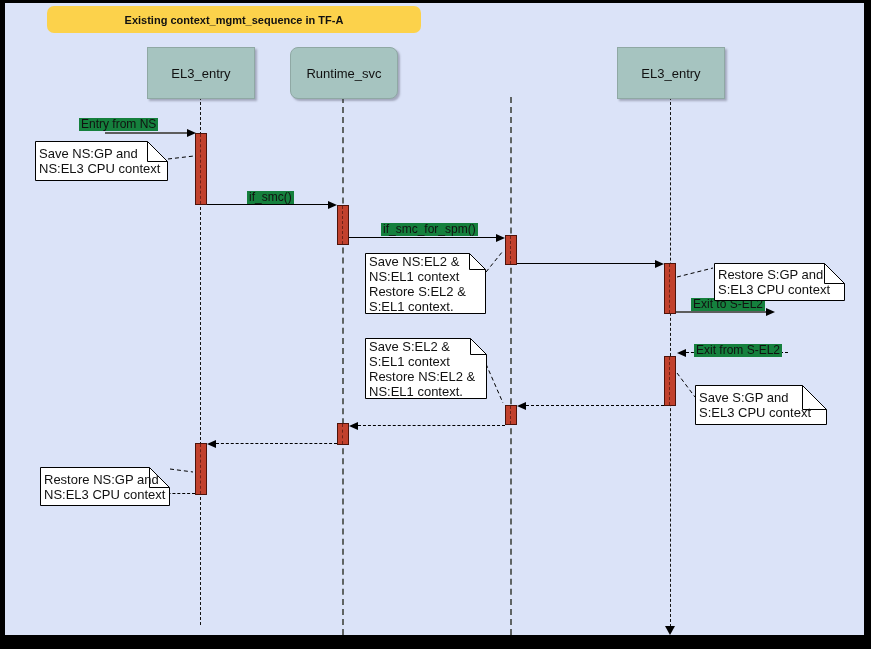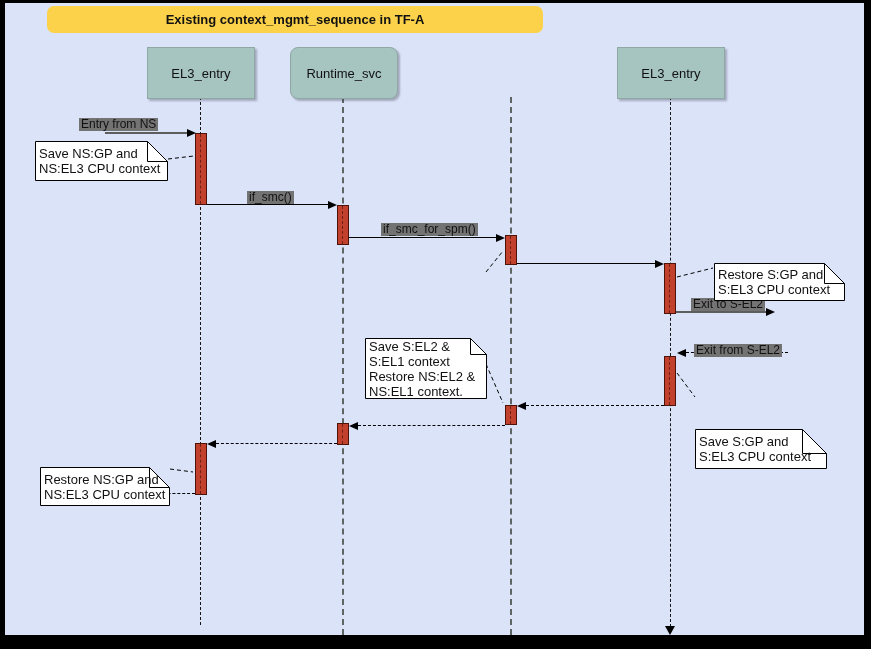--- a/index.html
+++ b/index.html
@@ -1,23 +1,23 @@
 <!DOCTYPE html>
 <html><head>
 <meta charset="utf-8">
 <style>
   html,body{margin:0;padding:0;background:#000;}
   body{font-family:"Liberation Sans", sans-serif;}
   #stage{position:relative;width:871px;height:649px;background:#000;overflow:hidden;}
   #canvas{position:absolute;left:5px;top:3px;width:859px;height:632px;background:#dbe3f8;}
 
   
-  .title-box{position:absolute;left:47px;top:6px;width:496px;height:27px;background:#fcd24b;
+  .title-box{position:absolute;left:47px;top:6px;width:374px;height:27px;background:#fcd24b;
     border-radius:7px;display:flex;align-items:center;justify-content:center;
-    font-size:13px;font-weight:bold;color:#111;}
+    font-size:11px;font-weight:bold;color:#111;}
 
   
   .head{position:absolute;top:47px;width:106px;height:50px;background:#a6c4c0;
     border:1px solid #8fa8a4;box-shadow:2px 2px 2px rgba(60,60,80,0.35);
     display:flex;align-items:center;justify-content:center;font-size:13px;color:#111;z-index:3;}
 
   
   .lifeline{position:absolute;width:0;z-index:1;}
   .lifeline.thin{border-left:1px dashed #141414;}
   .lifeline.thick{border-left:2px dashed #5f6464;}
@@ -33,21 +33,21 @@
   .hline.grey{border-top:2px solid #5d5d5d;}
   .hline.dash{border-top-style:dashed;}
 
   
   .ah{position:absolute;width:0;height:0;z-index:2;}
   .ah.r{border-top:4px solid transparent;border-bottom:4px solid transparent;border-left:9px solid #000;}
   .ah.l{border-top:4px solid transparent;border-bottom:4px solid transparent;border-right:9px solid #000;}
   .ah.d{border-left:5px solid transparent;border-right:5px solid transparent;border-top:9px solid #000;}
 
   
-  .mlabel{position:absolute;background:#737373;font-size:12px;color:#111;
+  .mlabel{position:absolute;background:#15803d;font-size:12px;color:#111;
     padding:0 2px;line-height:13px;white-space:nowrap;z-index:5;}
 
   
   .note{position:absolute;z-index:6;}
   .note svg{position:absolute;left:0;top:0;}
   .note .ntext{position:absolute;left:0;top:0;right:0;bottom:0;padding:1px 3px 1px 4px;
     font-size:13px;line-height:15px;color:#111;white-space:pre-line;
     display:flex;flex-direction:column;justify-content:center;}
 
   
@@ -128,20 +128,30 @@
 
   <div class="note" style="left:35px;top:141px;width:133px;height:40px;">
     <svg width="133" height="40" viewBox="0 0 133 40">
       <path d="M0.5 0.5 L112.5 0.5 L132.5 20.5 L132.5 39.5 L0.5 39.5 Z" fill="#fff" stroke="#000"></path>
       <path d="M112.5 0.5 L112.5 20.5 L132.5 20.5" fill="none" stroke="#000"></path>
     </svg>
     <div class="ntext">Save NS:GP and
 NS:EL3 CPU context</div>
   </div>
 
+  <div class="note" style="left:365px;top:253px;width:121px;height:61px;">
+    <svg width="121" height="61" viewBox="0 0 121 61">
+      <path d="M0.5 0.5 L104.5 0.5 L120.5 16.5 L120.5 60.5 L0.5 60.5 Z" fill="#fff" stroke="#000"></path>
+      <path d="M104.5 0.5 L104.5 16.5 L120.5 16.5" fill="none" stroke="#000"></path>
+    </svg>
+    <div class="ntext">Save NS:EL2 &amp;
+NS:EL1 context
+Restore S:EL2 &amp;
+S:EL1 context.</div>
+  </div>
 
   <div class="note" style="left:714px;top:263px;width:131px;height:38px;">
     <svg width="131" height="38" viewBox="0 0 131 38">
       <path d="M0.5 0.5 L110.5 0.5 L130.5 20.5 L130.5 37.5 L0.5 37.5 Z" fill="#fff" stroke="#000"></path>
       <path d="M110.5 0.5 L110.5 20.5 L130.5 20.5" fill="none" stroke="#000"></path>
     </svg>
     <div class="ntext">Restore S:GP and
 S:EL3 CPU context</div>
   </div>
 
@@ -149,21 +159,21 @@
     <svg width="122" height="61" viewBox="0 0 122 61">
       <path d="M0.5 0.5 L105.5 0.5 L121.5 16.5 L121.5 60.5 L0.5 60.5 Z" fill="#fff" stroke="#000"></path>
       <path d="M105.5 0.5 L105.5 16.5 L121.5 16.5" fill="none" stroke="#000"></path>
     </svg>
     <div class="ntext">Save S:EL2 &amp;
 S:EL1 context
 Restore NS:EL2 &amp;
 NS:EL1 context.</div>
   </div>
 
-  <div class="note" style="left:695px;top:385px;width:132px;height:40px;margin-top:44px;">
+  <div class="note" style="left:695px;top:385px;width:132px;height:40px;">
     <svg width="132" height="40" viewBox="0 0 132 40">
       <path d="M0.5 0.5 L107.5 0.5 L131.5 24.5 L131.5 39.5 L0.5 39.5 Z" fill="#fff" stroke="#000"></path>
       <path d="M107.5 0.5 L107.5 24.5 L131.5 24.5" fill="none" stroke="#000"></path>
     </svg>
     <div class="ntext">Save S:GP and
 S:EL3 CPU context</div>
   </div>
 
   <div class="note" style="left:40px;top:447px;width:130px;height:39px;margin-top:20px;">
     <svg width="130" height="39" viewBox="0 0 130 39">

